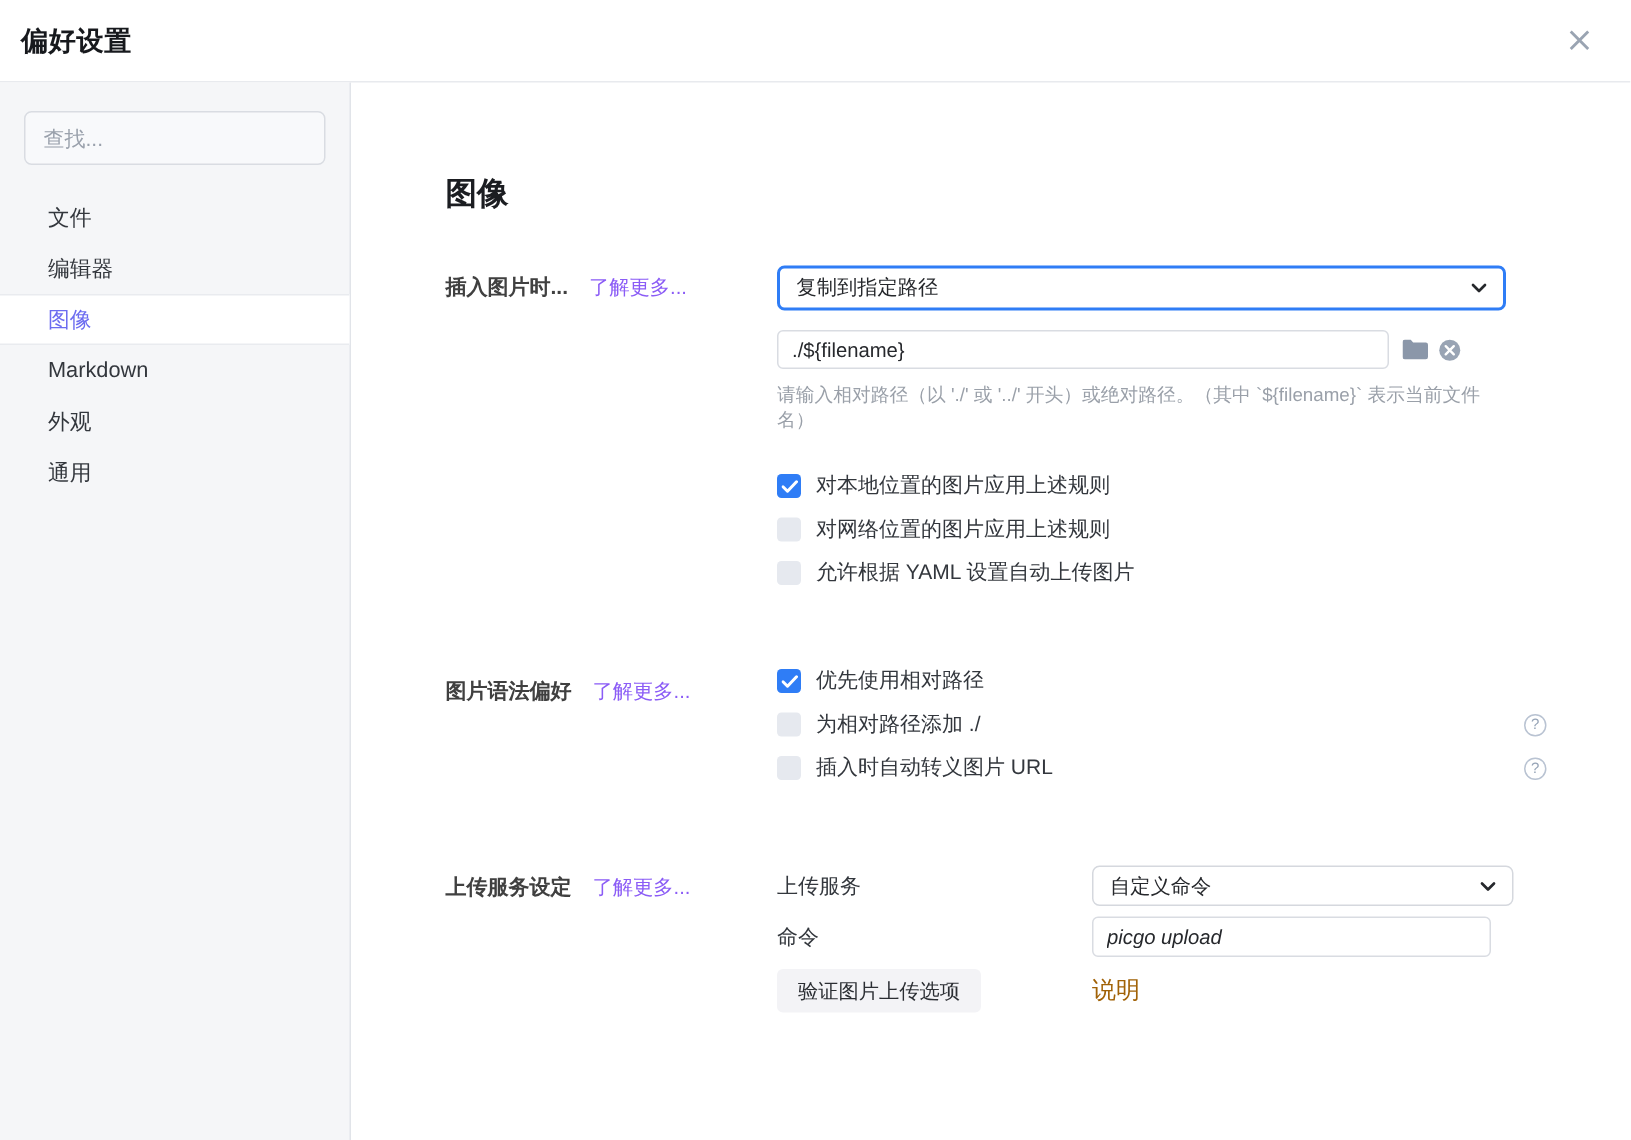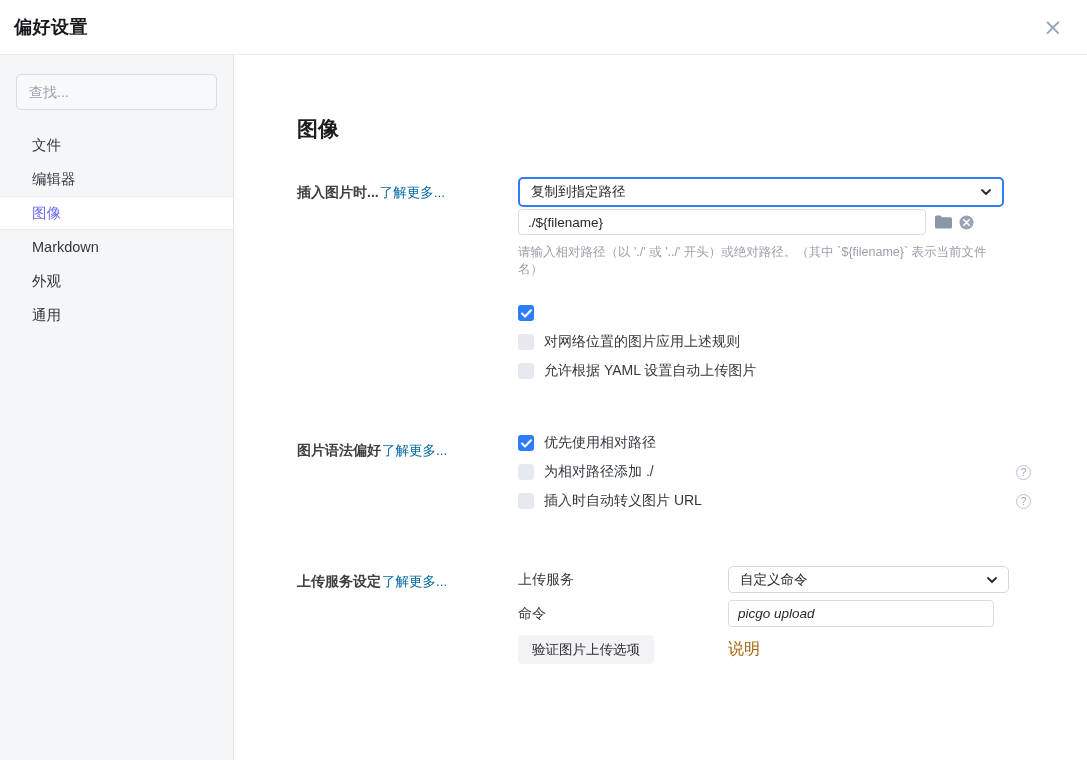--- a/index.html
+++ b/index.html
@@ -68,21 +68,21 @@
     border-bottom: 1px solid #e9ebef;
   }
 
   
   .main { flex: 1; padding: 0 0 0 63px; overflow: hidden; }
   .page-heading { margin-top: 60px; font-size: 21px; font-weight: bold; color: #1b1d21; }
 
   .section { display: flex; align-items: flex-start; }
   .section-label-col { width: 221px; flex: 0 0 221px; padding-top: 6px; }
   .section-label { font-size: 14px; font-weight: bold; color: #404040; }
-  .learn-more { font-size: 13.5px; color: #0369a1; text-decoration: none; margin-left: 1px; cursor: pointer; }
+  .learn-more { font-size: 13.5px; color: #8b5cf6; text-decoration: none; margin-left: 14px; cursor: pointer; }
 
   .section-insert { margin-top: 34px; }
   .section-syntax { margin-top: 43px; }
   .section-upload { margin-top: 44px; }
 
   
   .select-box {
     height: 30px;
     border: 1px solid #d5d8de; border-radius: 5px;
     background: #fff;
@@ -101,21 +101,21 @@
     border: 1px solid #d9dce2; border-radius: 4px;
     background: #fff;
     padding: 0 9px;
     font-size: 13.5px; color: #26282c;
     font-family: inherit;
     outline: none;
   }
 
   
   .insert-controls { width: 486px; }
-  .path-row { margin-top: 2px; display: flex; align-items: center; }
+  .path-row { margin-top: 13px; display: flex; align-items: center; }
   .path-input { width: 408px; }
   .folder-icon { margin-left: 9px; cursor: pointer; display: flex; }
   .clear-icon { margin-left: 7px; cursor: pointer; display: flex; }
   .hint { margin-top: 9px; font-size: 12.5px; color: #9aa0a9; }
 
   .check-group { margin-top: 27px; }
   .check-row { display: flex; align-items: center; margin-bottom: 13px; height: 16px; }
   .checkbox {
     width: 16px; height: 16px; flex: 0 0 16px;
     border-radius: 3px;
@@ -229,20 +229,21 @@
           </div>
           <div class="hint">请输入相对路径（以 './' 或 '../' 开头）或绝对路径。（其中 `${filename}` 表示当前文件名）</div>
 
           <div class="check-group">
             <div class="check-row">
               <span class="checkbox checked">
                 <svg width="11" height="9" viewBox="0 0 11 9">
                     <path d="M1 4.5 L4 7.5 L10 1.2" fill="none" stroke="#fff" stroke-width="2" stroke-linecap="round" stroke-linejoin="round"></path>
                   </svg>
               </span>
+              <span class="check-label">对本地位置的图片应用上述规则</span>
             </div>
             <div class="check-row">
               <span class="checkbox">
                 
               </span>
               <span class="check-label">对网络位置的图片应用上述规则</span>
             </div>
             <div class="check-row">
               <span class="checkbox">
                 

